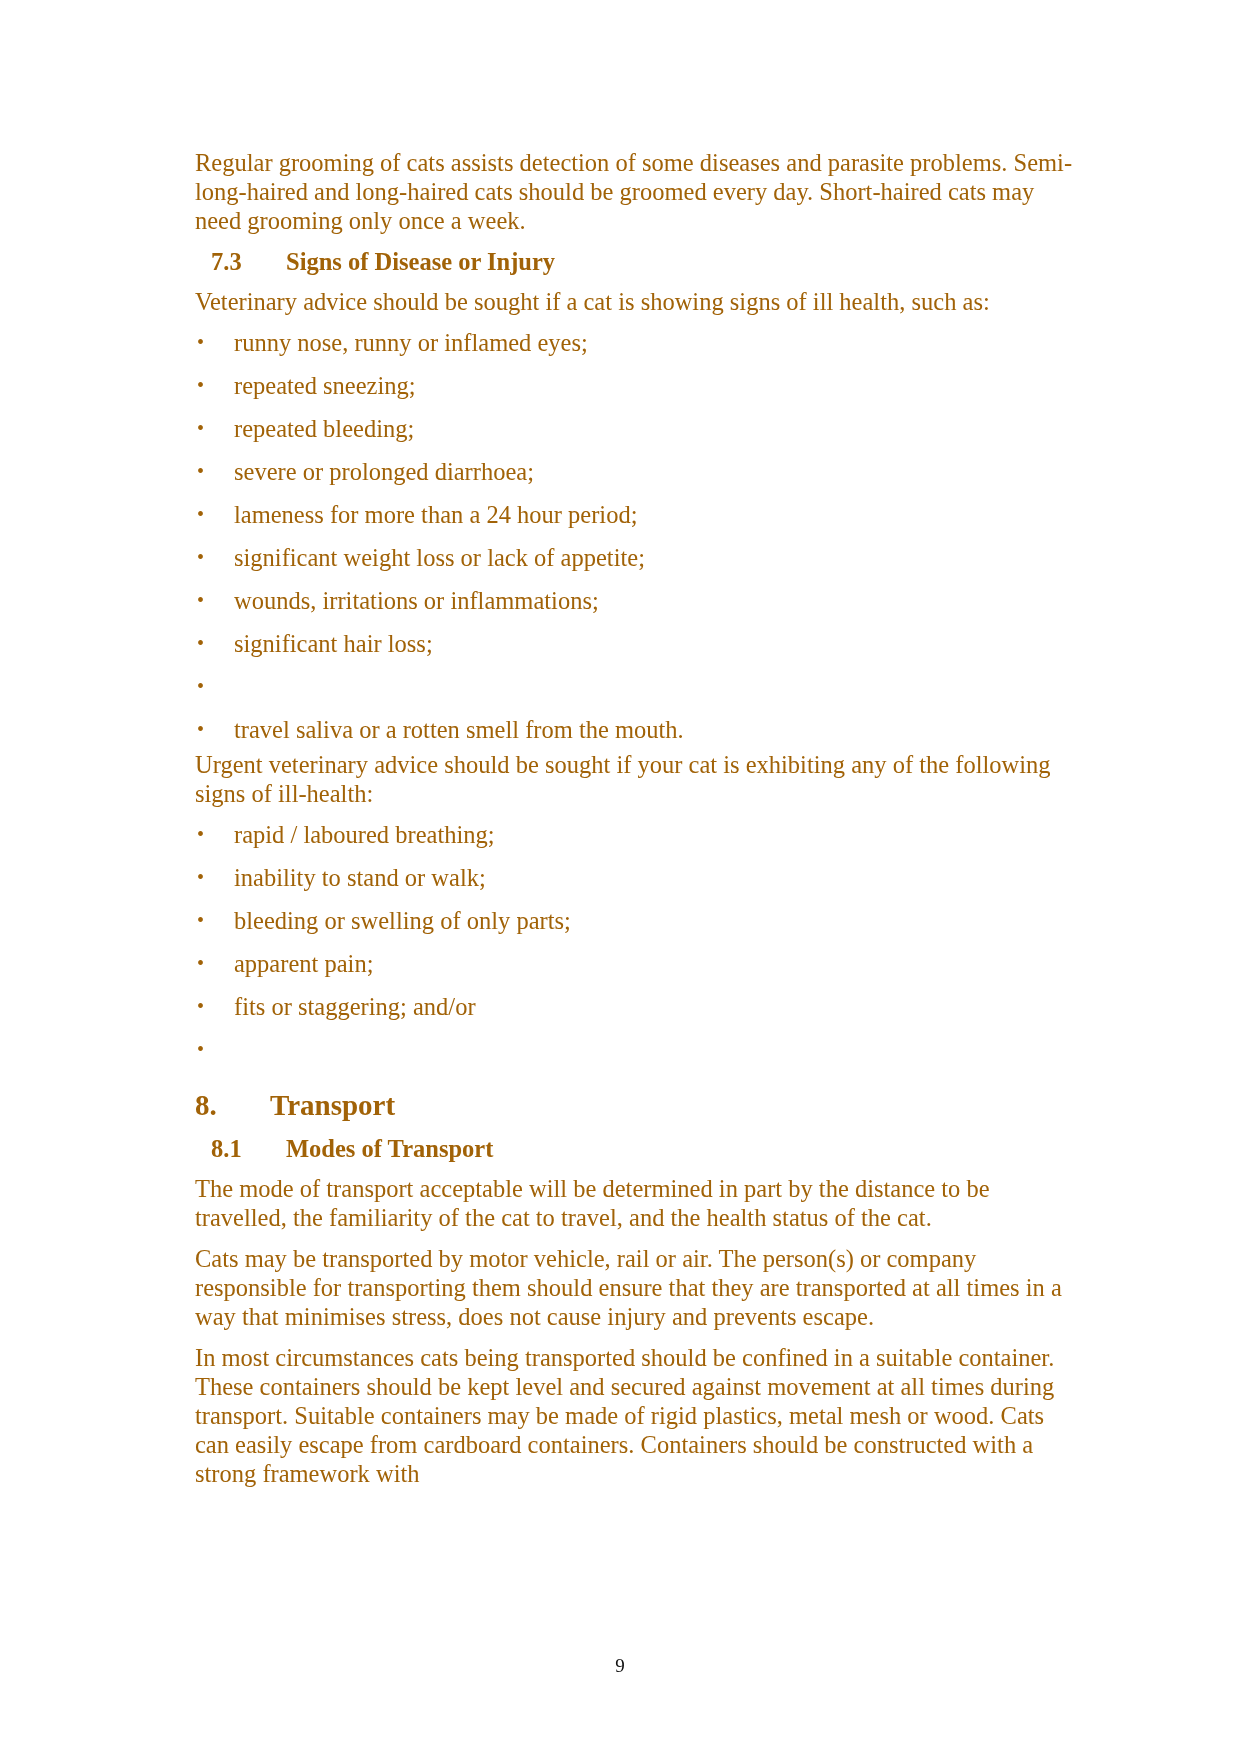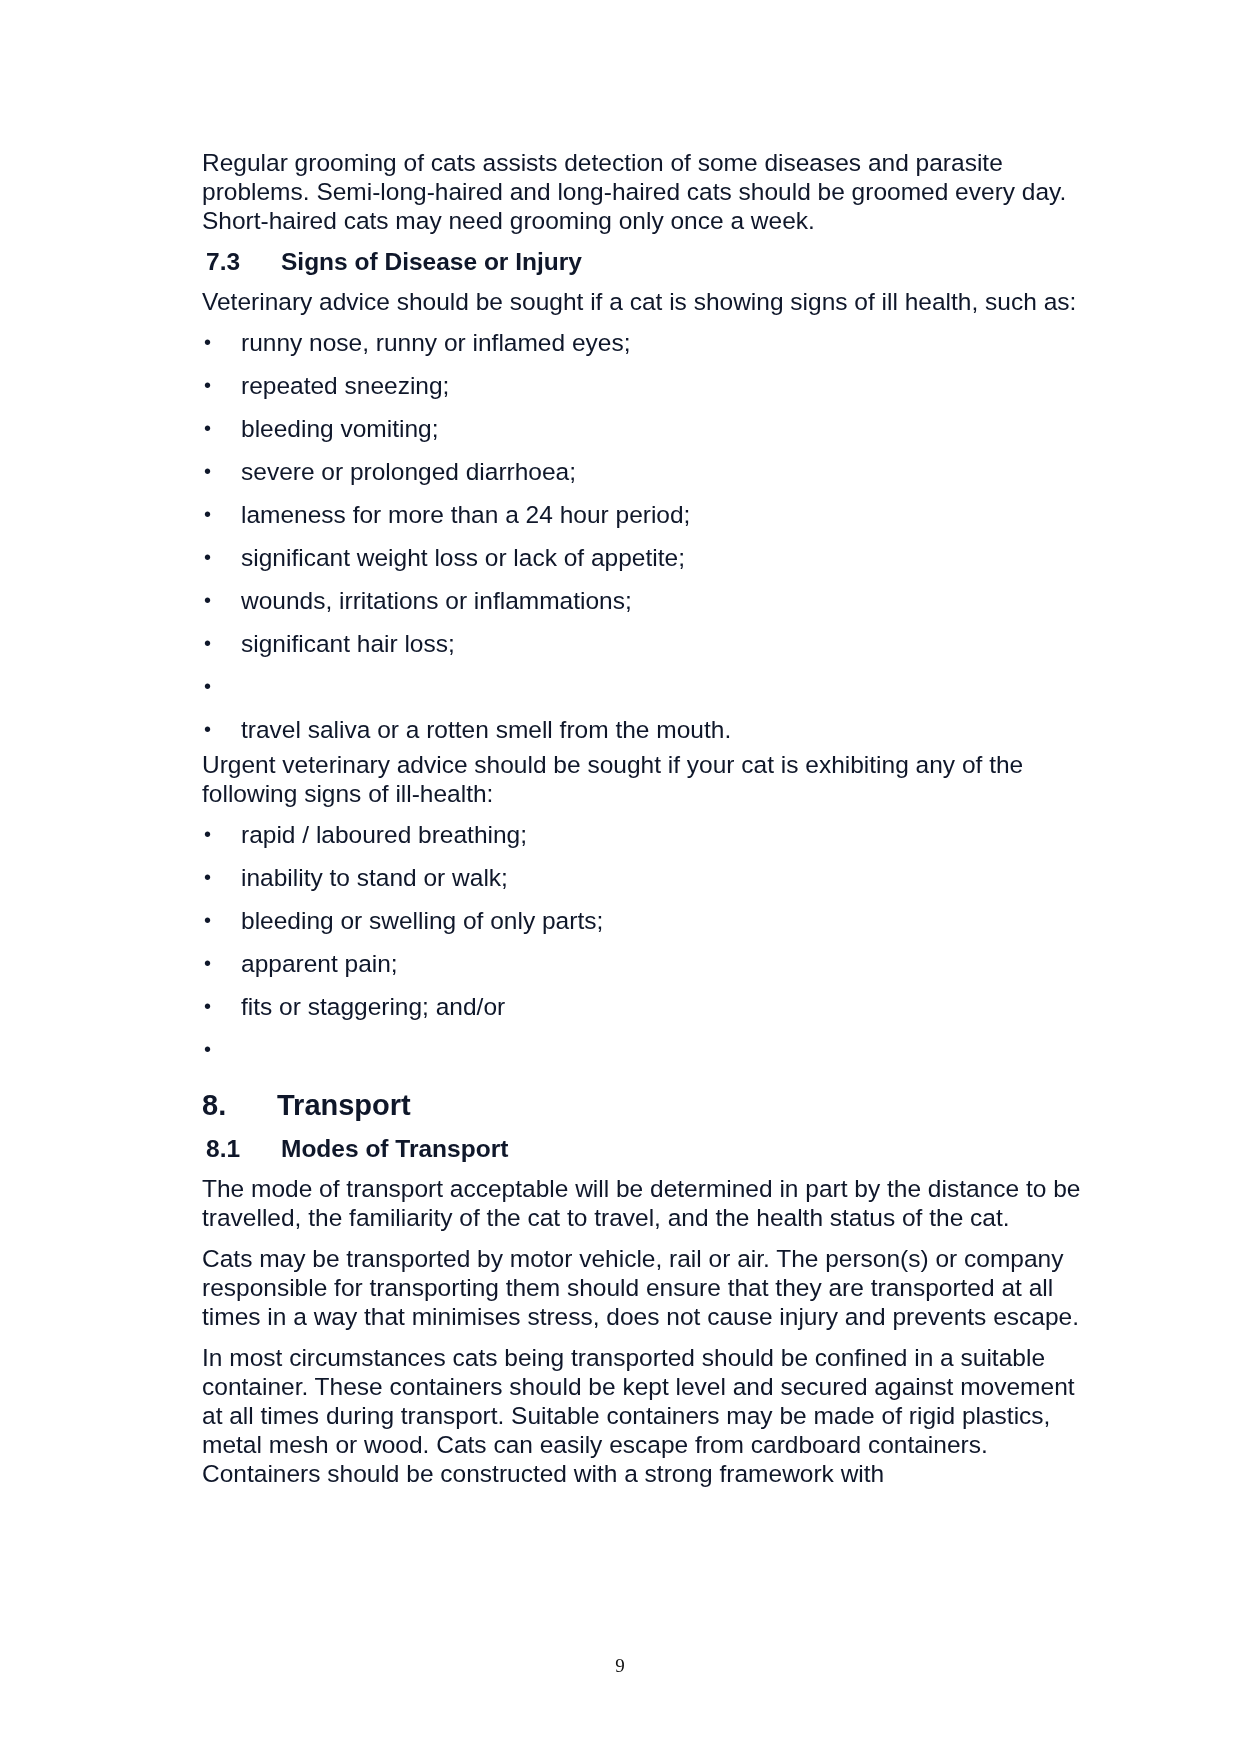--- a/index.html
+++ b/index.html
@@ -1,23 +1,23 @@
 <!DOCTYPE html>
 <html><head>
 <meta charset="utf-8">
 <style>
   html, body { margin: 0; padding: 0; background: #ffffff; }
   body { width: 1240px; height: 1755px; position: relative; overflow: hidden; }
   .page {
-    position: absolute; left: 202px; top: 148px; width: 880px;
-    font-family: Liberation Sans, sans-serif;
-    color: #0f172a; font-size: 24.5px; line-height: 29px;
+    position: absolute; left: 195px; top: 148px; width: 880px;
+    font-family: Liberation Serif, serif;
+    color: #a16207; font-size: 24.5px; line-height: 29px;
   }
   .page p { margin: 0 0 12px 0; }
-  .h2 { font-weight: bold; font-size: 24.5px; margin: 0 0 11px 4px; display: flex; line-height: 29px; }
+  .h2 { font-weight: bold; font-size: 24.5px; margin: 0 0 11px 16px; display: flex; line-height: 29px; }
   .h1 { font-weight: bold; font-size: 29px; margin: 24px 0 12px 0; display: flex; line-height: 34px; }
   .num { width: 75px; flex: none; }
   ul.bullets { list-style: none; margin: 0 0 6px 0; padding: 0; }
   ul.bullets li { display: flex; margin: 0 0 14px 0; line-height: 29px; }
   ul.bullets li .dot { width: 37px; flex: none; padding-left: 2px; font-size: 20px; }
   .pagenum {
     position: absolute; left: 0; width: 1240px; top: 1655px; text-align: center;
     font-family: "Liberation Serif", serif; font-size: 19px; color: #111;
   }
 </style>
@@ -37,21 +37,21 @@
     <li>
         <span class="dot">•</span>
         <span>runny nose, runny or inflamed eyes;</span>
       </li>
     <li>
         <span class="dot">•</span>
         <span>repeated sneezing;</span>
       </li>
     <li>
         <span class="dot">•</span>
-        <span>bleeding vomiting;</span>
+        <span>repeated bleeding;</span>
       </li>
     <li>
         <span class="dot">•</span>
         <span>severe or prolonged diarrhoea;</span>
       </li>
     <li>
         <span class="dot">•</span>
         <span>lameness for more than a 24 hour period;</span>
       </li>
     <li>

